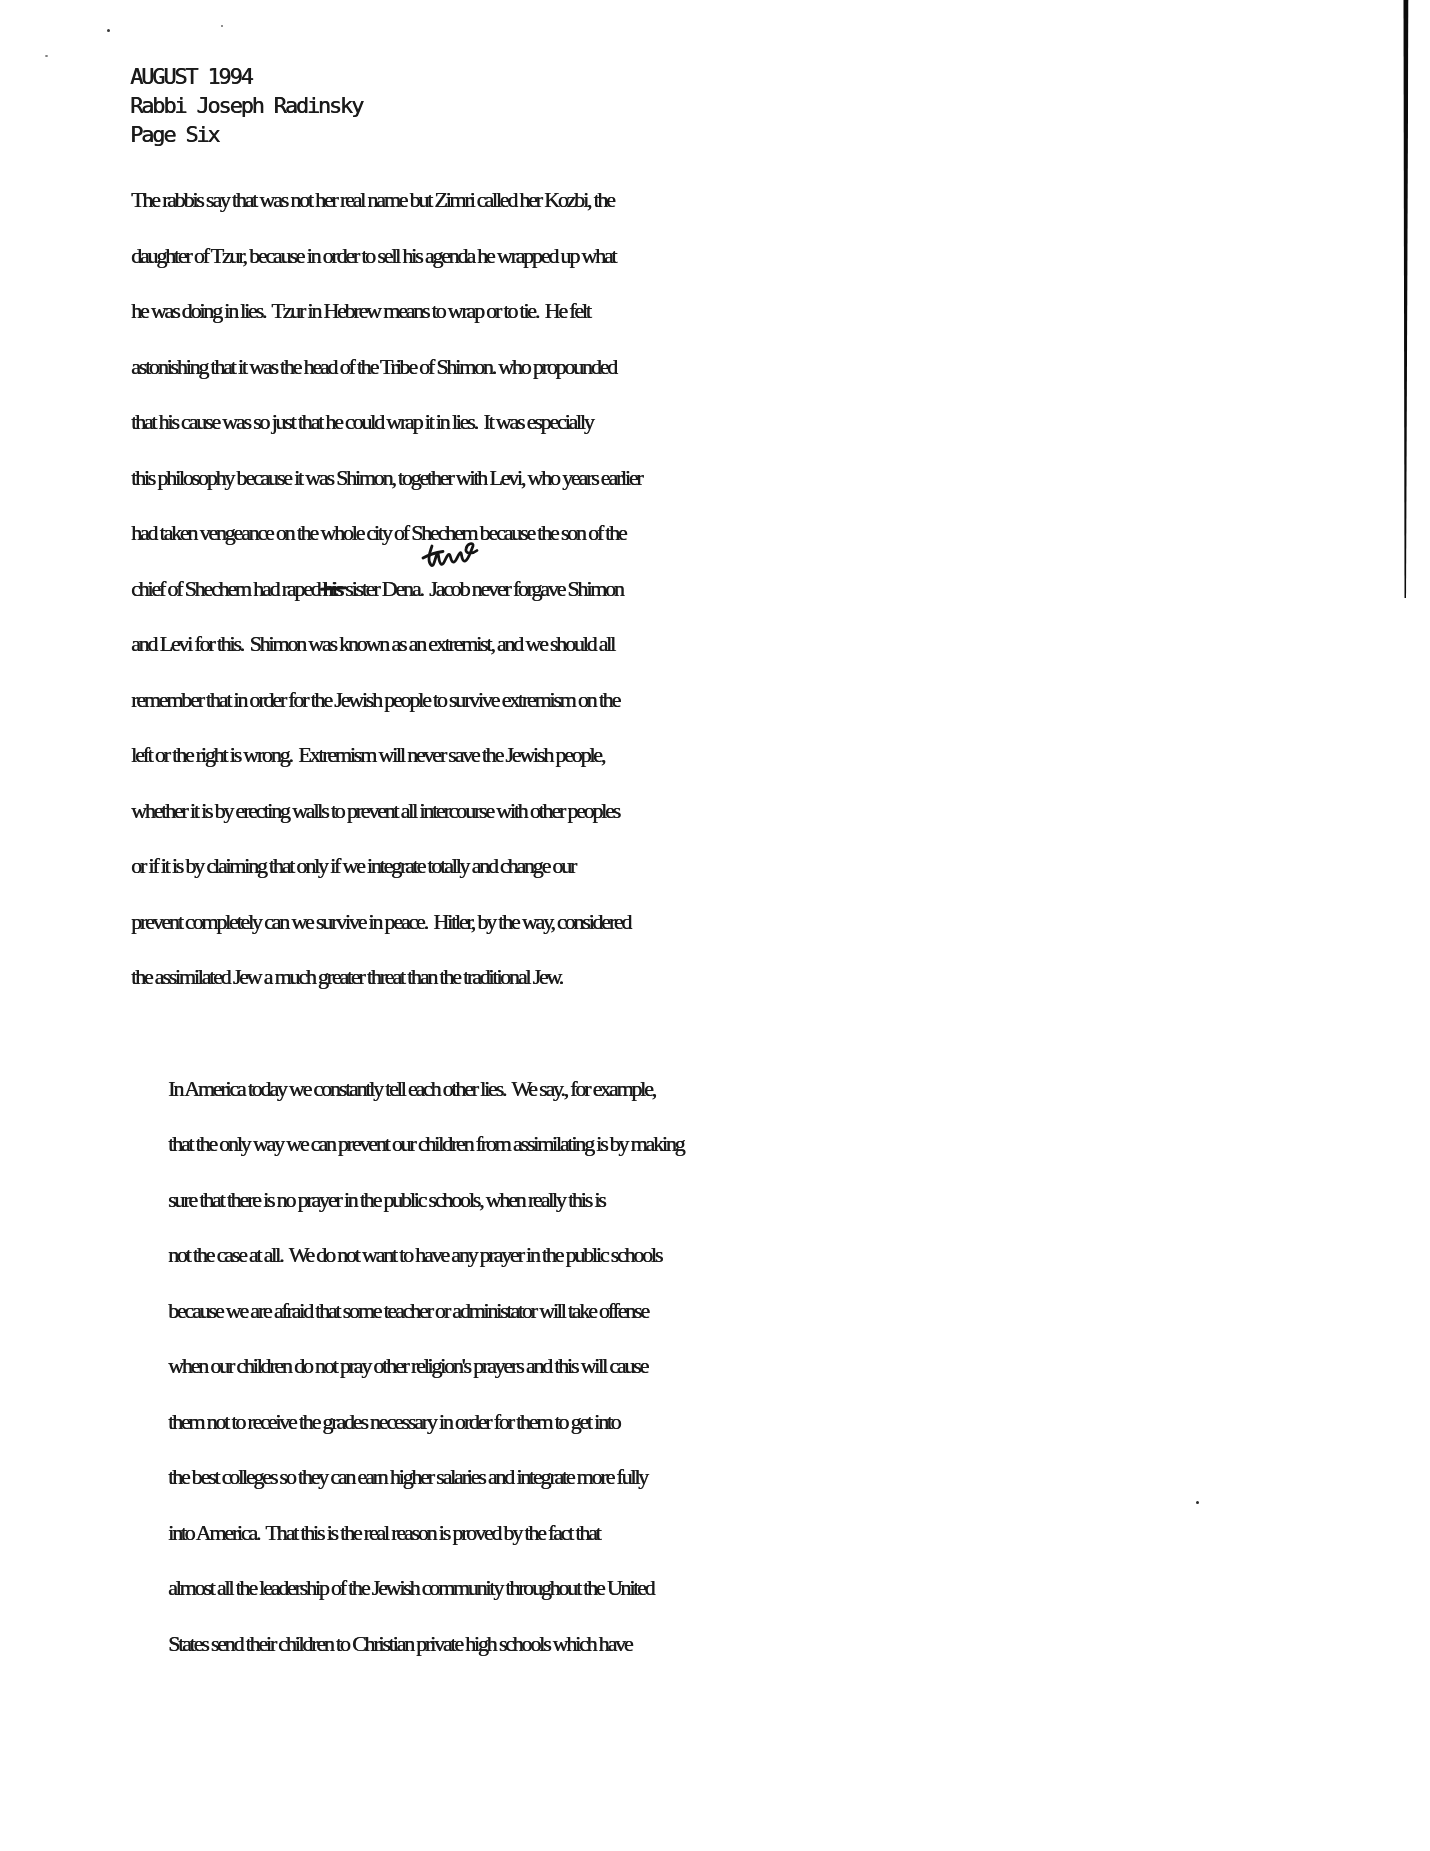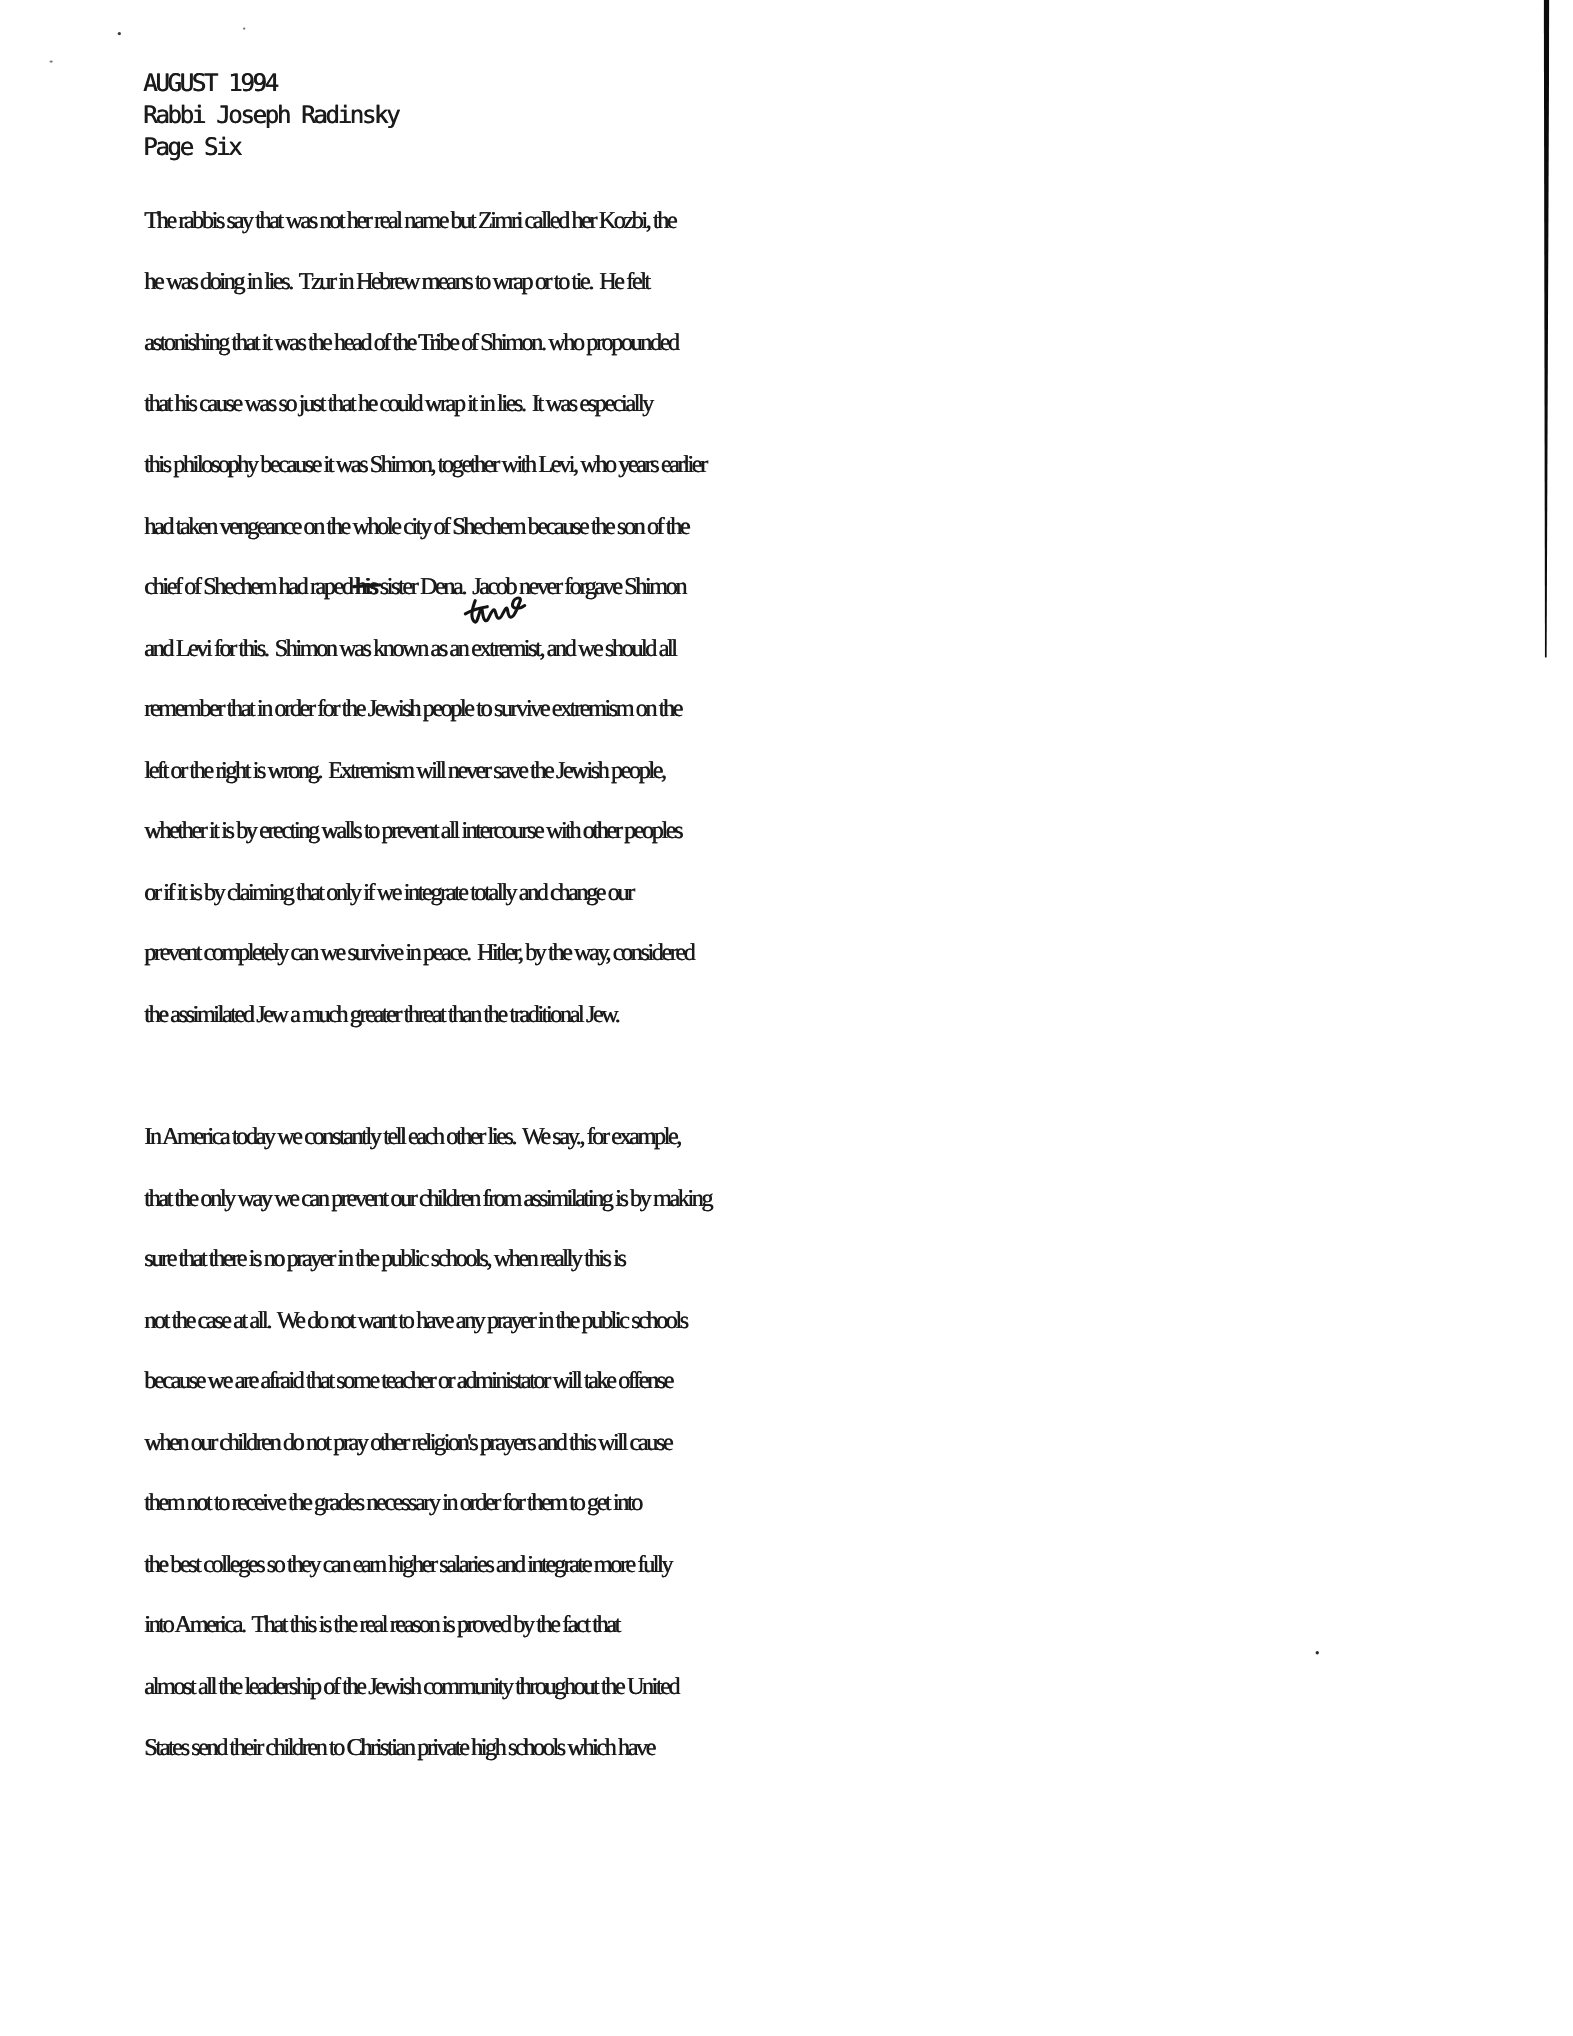--- a/index.html
+++ b/index.html
@@ -35,20 +35,21 @@
     left: 131px;
     top: 172px;
     font-family: Liberation Serif, serif;
   }
   .para .line {
     line-height: 55.5px;
     height: 55.5px;
   }
   .para2 {
     margin-top: 56px;
+    margin-left: 37px;
   }
   .struck {
     position: relative;
     display: inline-block;
     line-height: normal;
     text-shadow: 0.9px 0 0 currentColor, -0.4px 0 0 currentColor;
   }
   .struck::after {
     content: "";
     position: absolute;
@@ -95,20 +96,21 @@
   <div class="header">
     <div class="typed hline">AUGUST 1994</div>
     <div class="typed hline">Rabbi Joseph Radinsky</div>
     <div class="typed hline">Page Six</div>
   </div>
 
   <div class="body-text">
 
     <div class="para para1">
       <div class="typed line">The rabbis say that was not her real name but Zimri called her Kozbi, the</div>
+      <div class="typed line">daughter of Tzur, because in order to sell his agenda he wrapped up what</div>
       <div class="typed line">he was doing in lies.  Tzur in Hebrew means to wrap or to tie.  He felt</div>
       <div class="typed line">astonishing that it was the head of the Tribe of Shimon. who propounded</div>
       <div class="typed line">that his cause was so just that he could wrap it in lies.  It was especially</div>
       <div class="typed line">this philosophy because it was Shimon, together with Levi, who years earlier</div>
       <div class="typed line">had taken vengeance on the whole city of Shechem because the son of the</div>
       <div class="typed line"><span>chief of Shechem had raped </span><span class="struck">his</span><span> sister Dena.  Jacob never forgave Shimon</span></div>
       <div class="typed line">and Levi for this.  Shimon was known as an extremist, and we should all</div>
       <div class="typed line">remember that in order for the Jewish people to survive extremism on the</div>
       <div class="typed line">left or the right is wrong.  Extremism will never save the Jewish people,</div>
       <div class="typed line">whether it is by erecting walls to prevent all intercourse with other peoples</div>

